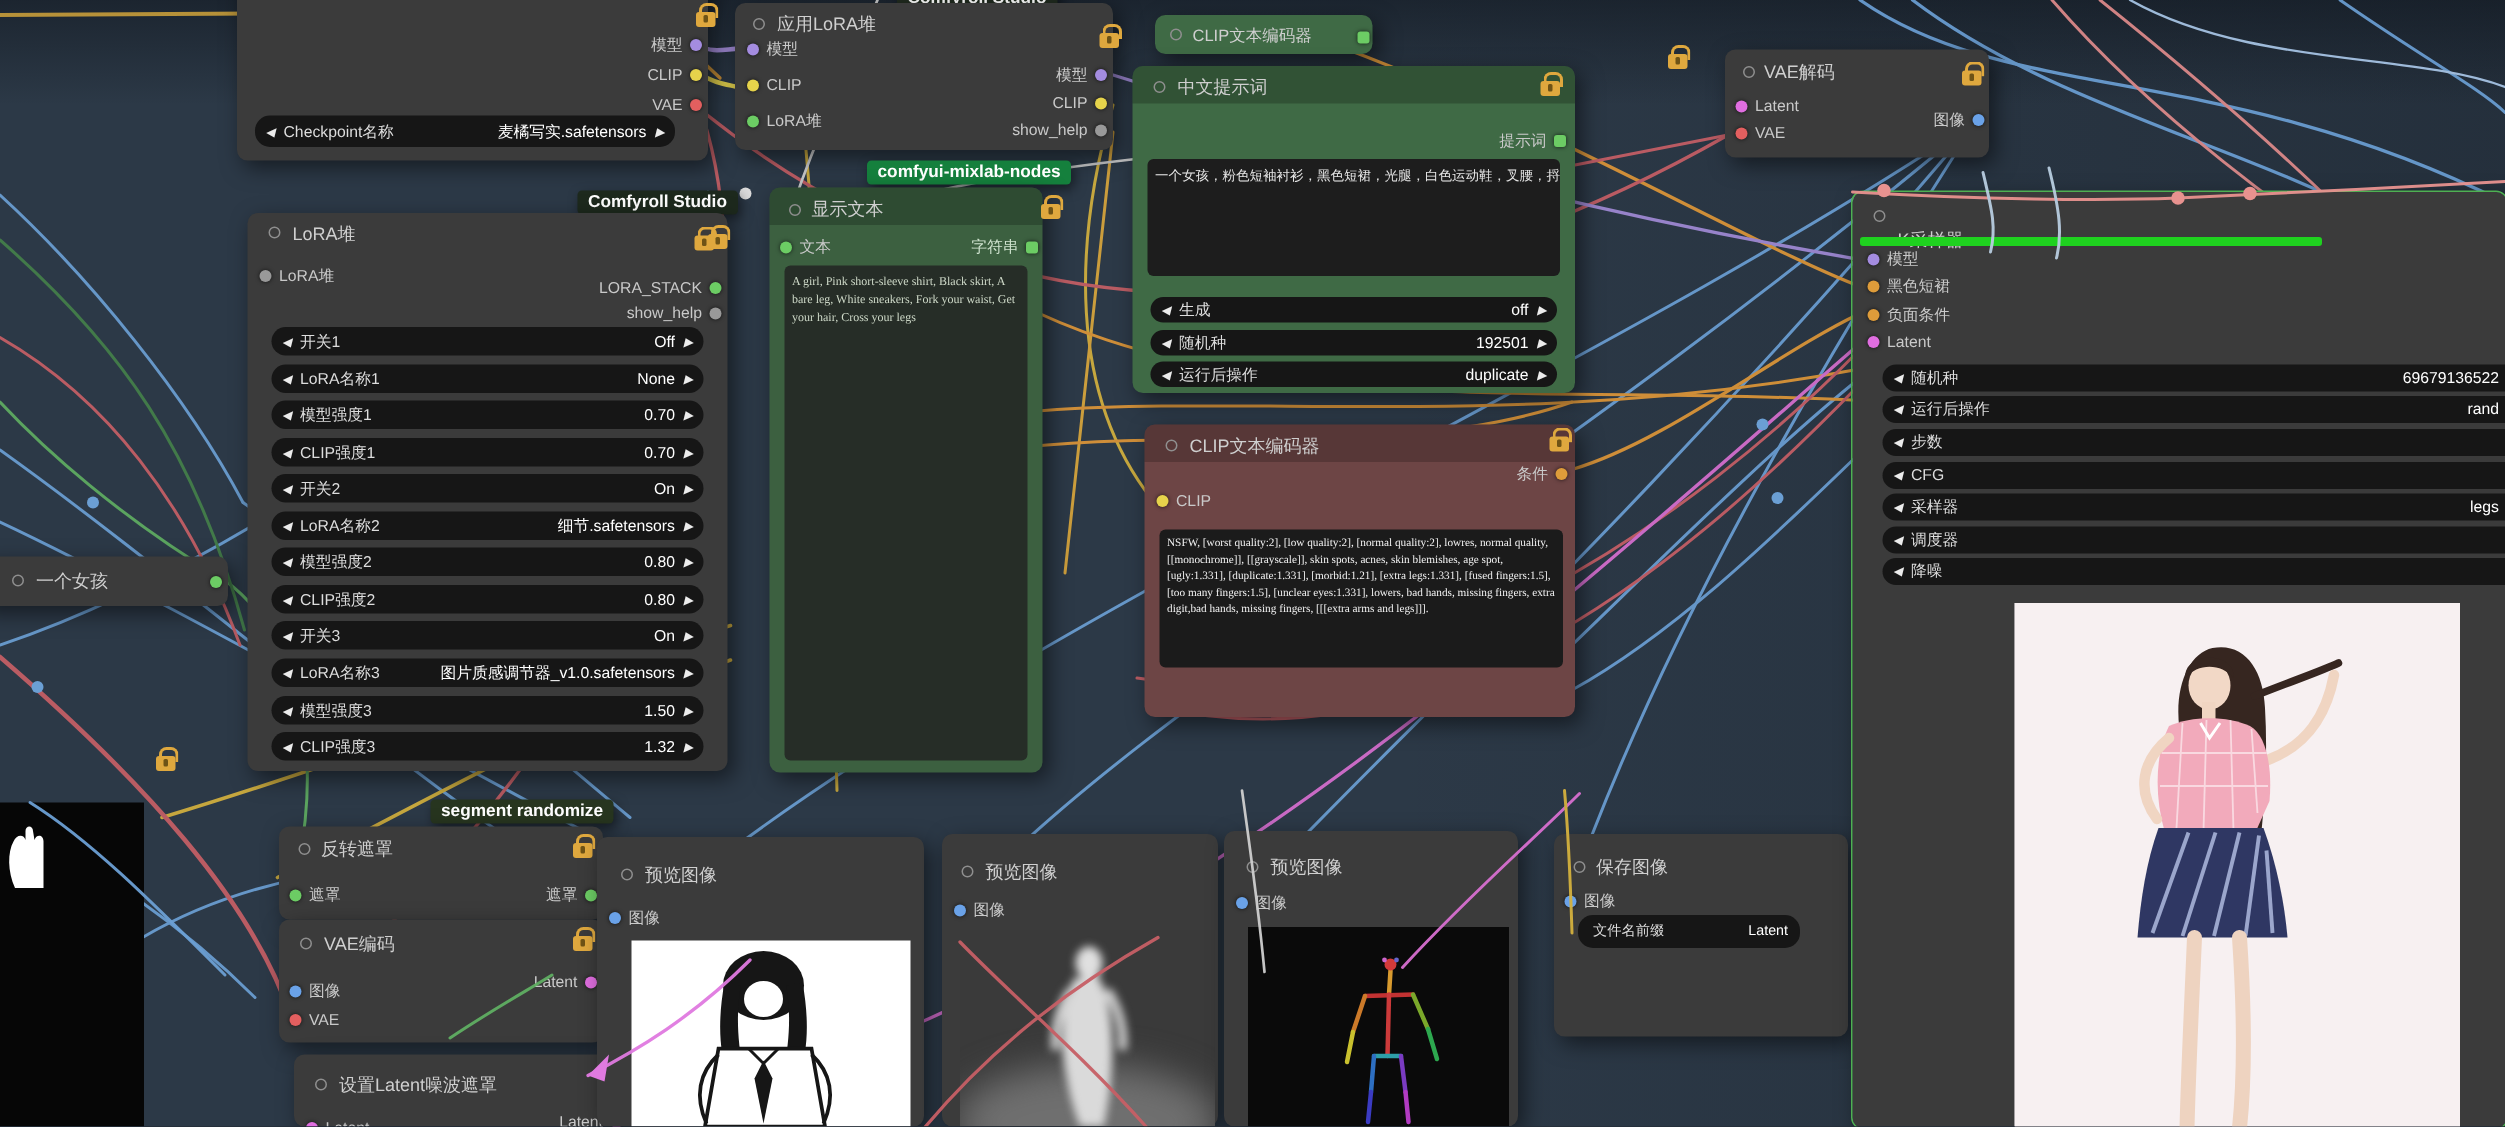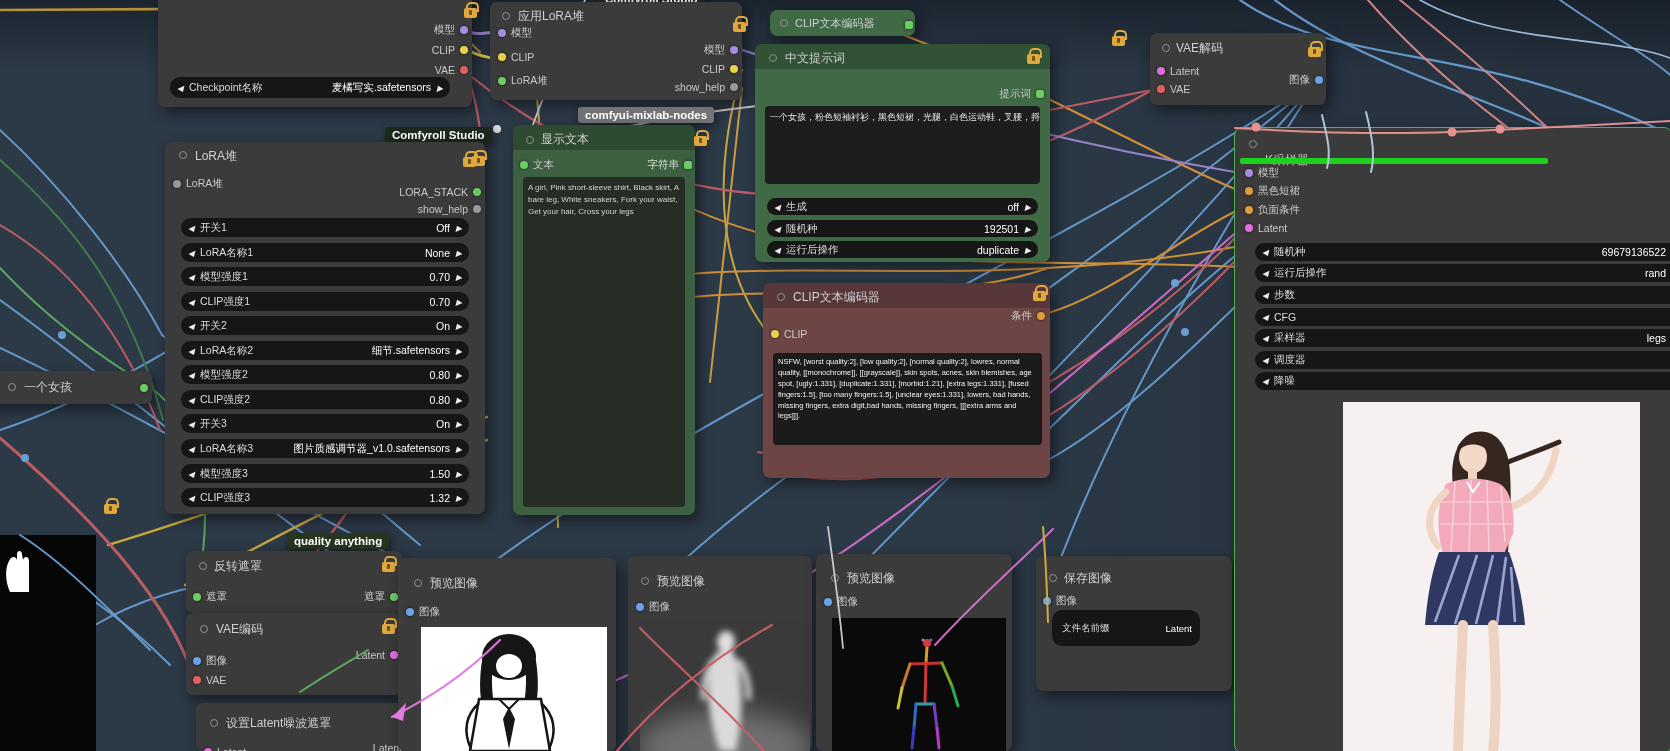--- a/index.html
+++ b/index.html
@@ -18,21 +18,21 @@
 .sl.out{flex-direction:row-reverse}
 .dt{width:8px;height:8px;border-radius:50%;flex:0 0 auto;box-shadow:0 0 3px rgba(0,0,0,.7)}
 .sq{border-radius:2px}
 .pm{background:#a48ce0}.pc{background:#e6d34b}.pv{background:#e35f5f}.pi{background:#6aa2e8}
 .plt{background:#e06ee0}.pk{background:#6ccc64}.po{background:#de9c3a}.pg{background:#999}
 .pl{position:absolute;height:19px;background:#161616;border-radius:10px;font-size:10.5px;color:#ddd;overflow:hidden;z-index:1}
 .pl .al{position:absolute;left:7px;top:50%;transform:translateY(-50%);font-size:8px;color:#ececec}
 .pl .ar{position:absolute;right:7px;top:50%;transform:translateY(-50%);font-size:8px;color:#ececec}
 .pl .lab{position:absolute;left:19px;top:50%;transform:translateY(-50%);white-space:nowrap}
 .pl .val{position:absolute;right:19px;top:50%;transform:translateY(-50%);white-space:nowrap;color:#fff}
-.ta{position:absolute;background:#1d1d1d;border-radius:4px;overflow:hidden;font-family:Liberation Sans, sans-serif;color:#e6e6e6;z-index:1}
+.ta{position:absolute;background:#1d1d1d;border-radius:4px;overflow:hidden;font-family:Liberation Serif, serif;color:#e6e6e6;z-index:1}
 .badge{position:absolute;z-index:2;background:#202b1f;color:#fff;font-weight:bold;font-size:11.5px;padding:2px 7px;border-radius:3px;box-shadow:2px 3px 8px rgba(0,0,0,.5);white-space:nowrap}
 .lock{position:absolute;width:13px;height:10px;background:#dfa83e;border-radius:2px;z-index:4}
 .lock::before{content:"";position:absolute;top:-6px;left:2px;width:9px;height:8px;border:2px solid #dfa83e;border-bottom:none;border-radius:5px 5px 0 0}
 .lock::after{content:"";position:absolute;left:5px;top:2px;width:3px;height:5px;background:#6e5316;border-radius:1px}
 .green{background:#3f6a45}.green .tb{background:rgba(0,0,0,.22)}
 .red{background:#6d4545}.red .tb{background:rgba(0,0,0,.2)}
 #ksampler{outline:1.5px solid #4fb052}
 .imgbox{position:absolute;overflow:hidden;z-index:1}
 </style>
 </head>
@@ -198,21 +198,21 @@
   </div>
   <div class="pl" style="left:12px;top:197px;width:271px;height:17px">
     <i class="al">◀</i>
     <span class="lab">运行后操作</span>
     <span class="val">duplicate</span>
     <i class="ar">▶</i>
   </div>
   <div class="lock" style="left:272px;top:10px"></div>
 </div>
 
-<div class="badge" style="left:578px;top:107px;background:#737373">comfyui-mixlab-nodes</div>
+<div class="badge" style="left:578px;top:107px;background:#15803d">comfyui-mixlab-nodes</div>
 <div class="badge" style="left:385px;top:127px;background:#1d291d">Comfyroll Studio</div>
 
 <div class="nd green" id="display-text" style="left:513px;top:125px;width:182px;height:390px;background:#3c6040">
   <div class="tb"></div>
   <i class="cdot" style="left:13px;top:11px"></i>
   <span class="tt" style="left:28px;top:6px">显示文本</span>
   <div class="sl" style="left:7px;top:33px">
         <i class="dt pk"></i>
         <span>文本</span>
       </div>
@@ -329,21 +329,21 @@
       </div>
   <div class="ta" style="left:10px;top:70px;width:269px;height:92px;background:#1b1b1b;font-size:7.5px;line-height:1.45;padding:4px 5px;color:#f2f2f2">NSFW, [worst quality:2], [low quality:2], [normal quality:2], lowres, normal quality, [[monochrome]], [[grayscale]], skin spots, acnes, skin blemishes, age spot, [ugly:1.331], [duplicate:1.331], [morbid:1.21], [extra legs:1.331], [fused fingers:1.5], [too many fingers:1.5], [unclear eyes:1.331], lowers, bad hands, missing fingers, extra digit,bad hands, missing fingers, [[[extra arms and legs]]].</div>
 </div>
 
 <div class="imgbox" style="left:0;top:535px;width:96px;height:216px;background:#060606;z-index:2">
   <svg width="40" height="50" style="position:absolute;left:2px;top:13px">
     <path d="M8,44 C3,33 3,20 7,13 C9,8 14,8 15,12 L15,6 C15,2 20,2 20,6 L21,12 C22,8 27,8 27,13 L27,44 Z" fill="#ffffff"></path>
   </svg>
 </div>
 
-<div class="badge" style="left:287px;top:533px;background:#27351f">quality anything</div>
+<div class="badge" style="left:287px;top:533px;background:#27351f">segment randomize</div>
 
 <div class="nd" id="invert-mask" style="left:186px;top:551px;width:216px;height:62px">
   <i class="cdot" style="left:13px;top:11px"></i>
   <span class="tt" style="left:28px;top:7px">反转遮罩</span>
   <div class="lock" style="left:196px;top:11px"></div>
   <div class="sl" style="left:7px;top:39px">
         <i class="dt pk"></i>
         <span>遮罩</span>
       </div>
   <div class="sl out" style="right:4px;top:39px">
@@ -455,21 +455,21 @@
   </div>
 </div>
 
 <div class="nd" id="save-image" style="left:1036px;top:556px;width:196px;height:135px">
   <i class="cdot" style="left:13px;top:18px"></i>
   <span class="tt" style="left:28px;top:14px">保存图像</span>
   <div class="sl" style="left:7px;top:38px">
         <i class="dt pi"></i>
         <span>图像</span>
       </div>
-  <div class="pl" style="left:16px;top:54px;width:148px;height:36px;font-size:9.5px">
+  <div class="pl" style="left:16px;top:54px;width:148px;height:22px;font-size:9.5px">
     <span class="lab" style="left:10px">文件名前缀</span>
     <span class="val" style="right:8px">Latent</span>
   </div>
 </div>
 
 <div class="nd" id="vae-decode" style="left:1150px;top:33px;width:176px;height:72px">
   <i class="cdot" style="left:12px;top:11px"></i>
   <span class="tt" style="left:26px;top:7px">VAE解码</span>
   <div class="lock" style="left:158px;top:14px"></div>
   <div class="sl" style="left:7px;top:31px">

